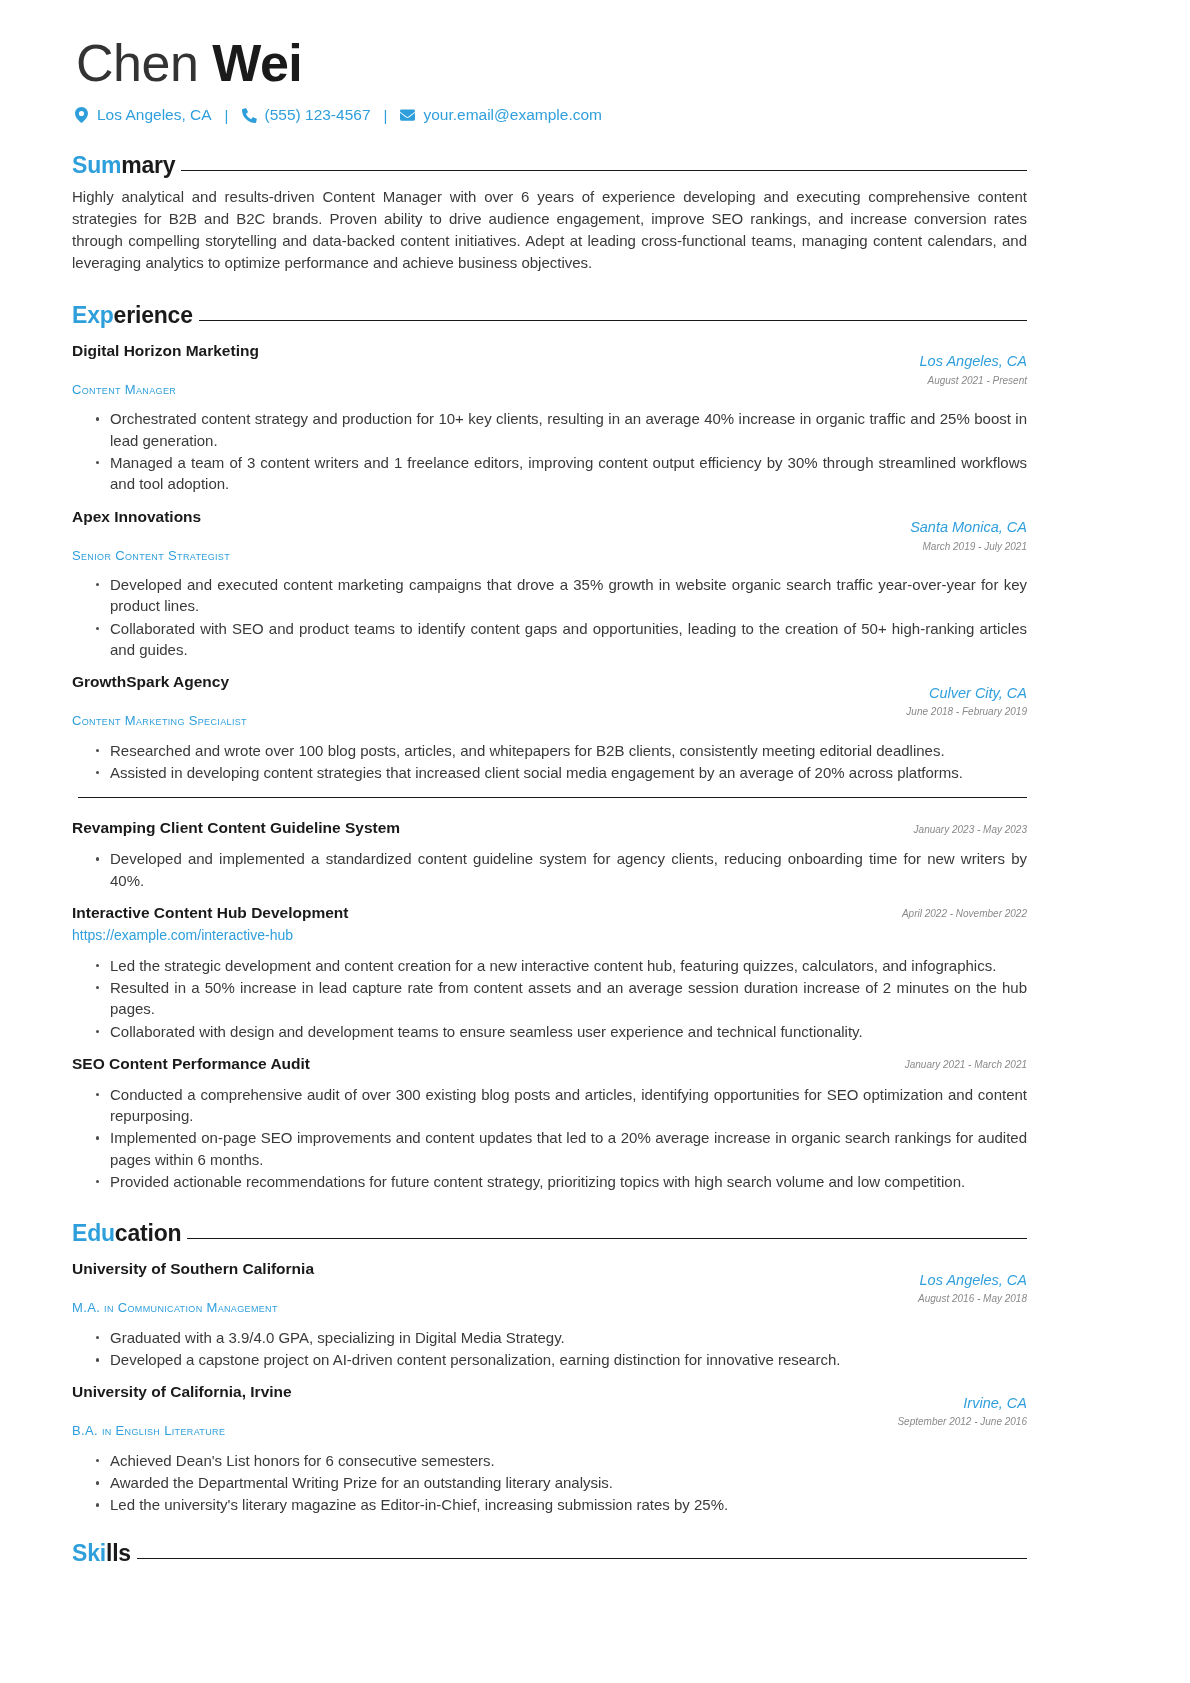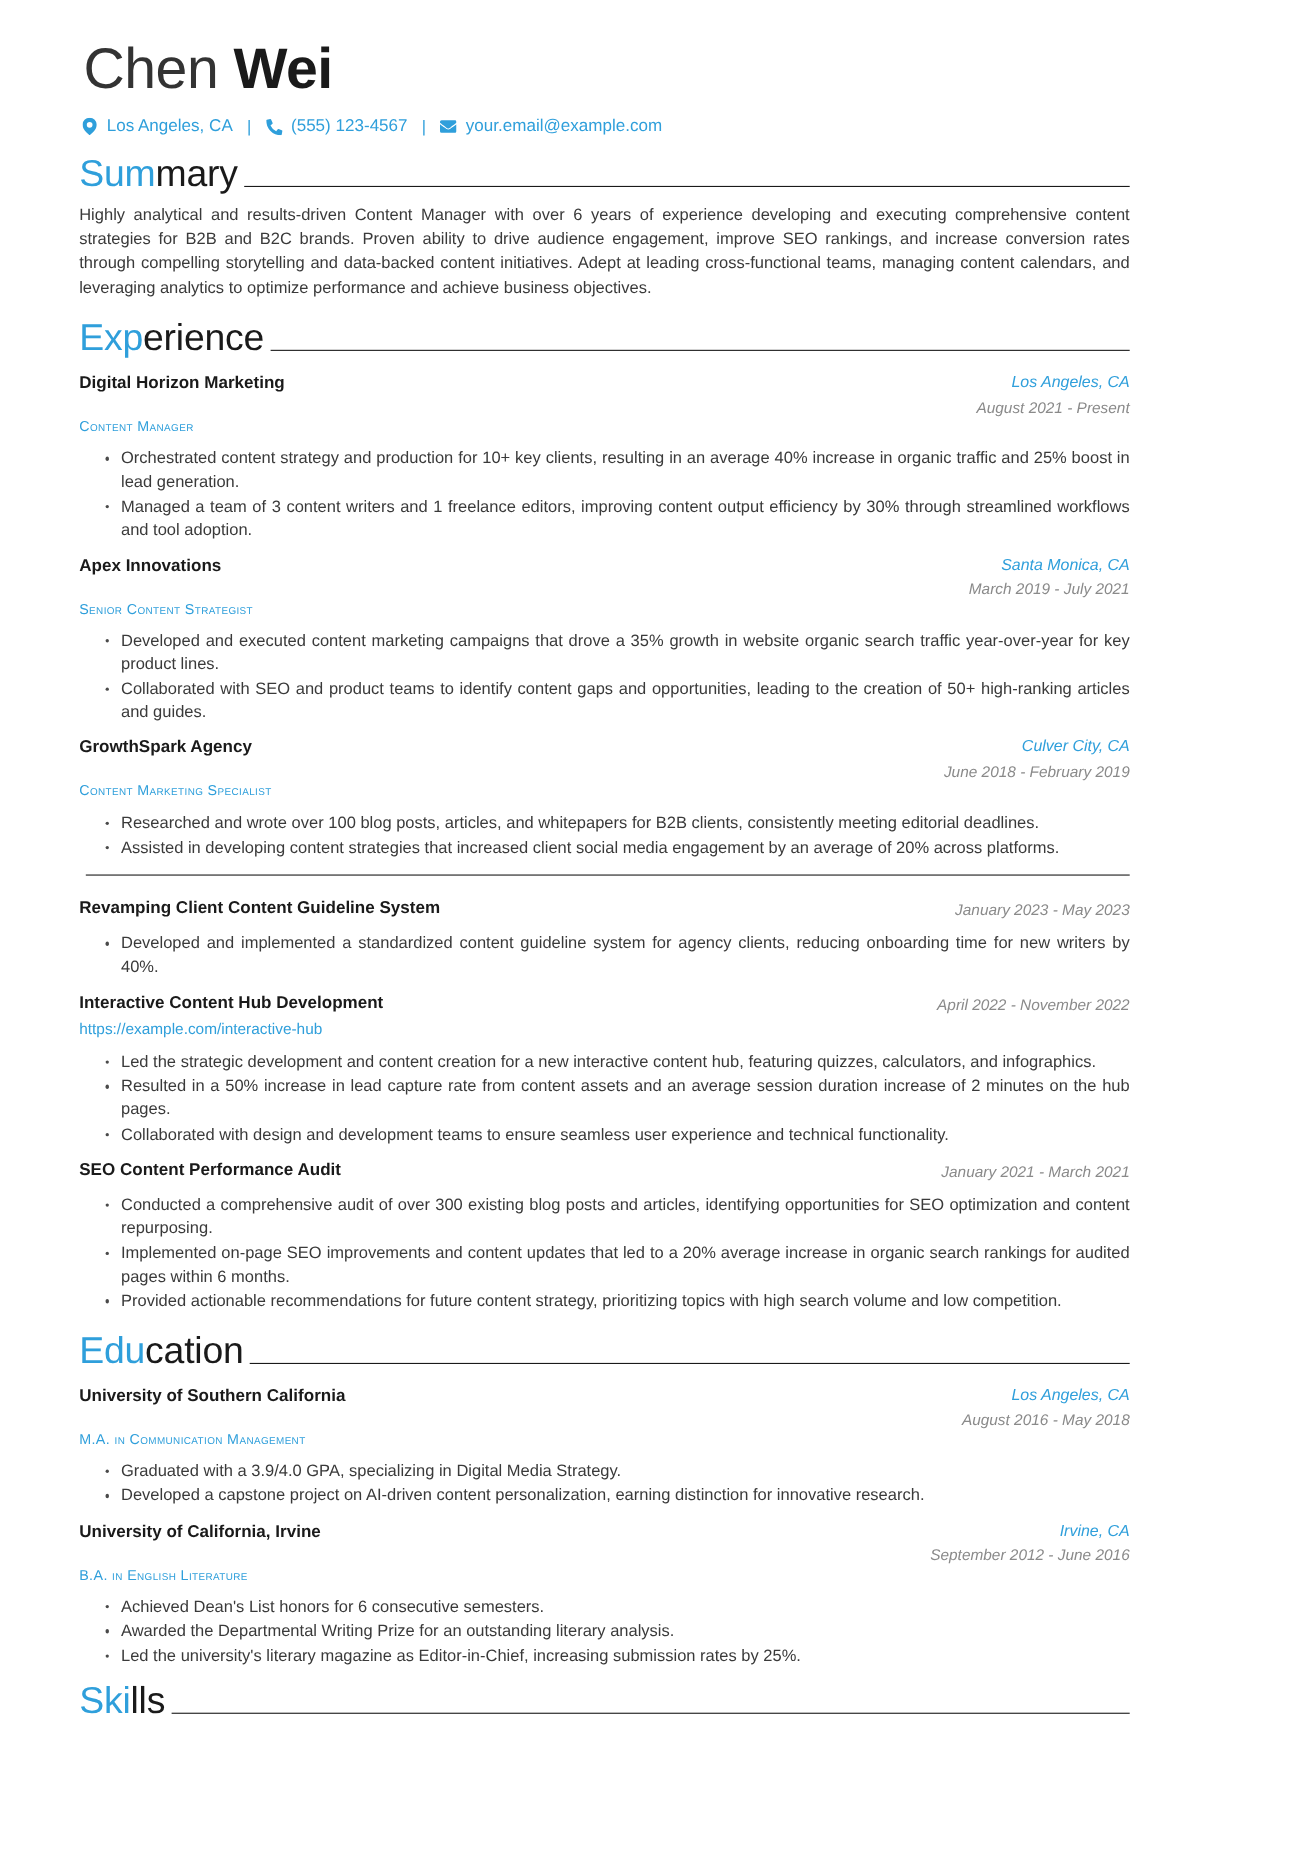--- a/index.html
+++ b/index.html
@@ -65,42 +65,43 @@
   
   .section {
     margin-top: 14px;
   }
   .sec-head {
     display: flex;
     align-items: flex-end;
     margin-bottom: 7px;
   }
   .sec-title {
-    font-size: 34px;
-    font-weight: 400;
+    font-size: 23px;
+    font-weight: 700;
     color: #1a1a1a;
     line-height: 1.18;
     white-space: nowrap;
     letter-spacing: -0.2px;
+    margin-top: 14px;
   }
   .sec-title .hl { color: #2f9fdb; }
   .sec-rule {
     flex: 1 1 auto;
     height: 0;
     border-bottom: 1.6px solid #1a1a1a;
     margin: 0 0 8px 6px;
   }
 
   
   .entry { margin-top: 12px; }
   .entry:first-of-type { margin-top: 9px; }
 
   .entry-row {
     display: flex;
-    align-items: flex-start;
+    align-items: center;
     justify-content: space-between;
   }
   .entry-left { min-width: 0; }
   .entry-right {
     text-align: right;
     white-space: nowrap;
     flex: 0 0 auto;
   }
   .org {
     font-size: 15.5px;
@@ -116,21 +117,21 @@
     line-height: 1.5;
     margin-top: 18px;
   }
   .loc {
     font-size: 14.5px;
     font-style: italic;
     color: #2f9fdb;
     line-height: 1.35;
   }
   .dates {
-    font-size: 14px;
+    font-size: 10px;
     font-style: italic;
     color: #8a8a8a;
     line-height: 1.5;
     margin-top: 1px;
   }
   .link {
     font-size: 14px;
     color: #2f9fdb;
     line-height: 1.5;
     margin-top: 1px;

